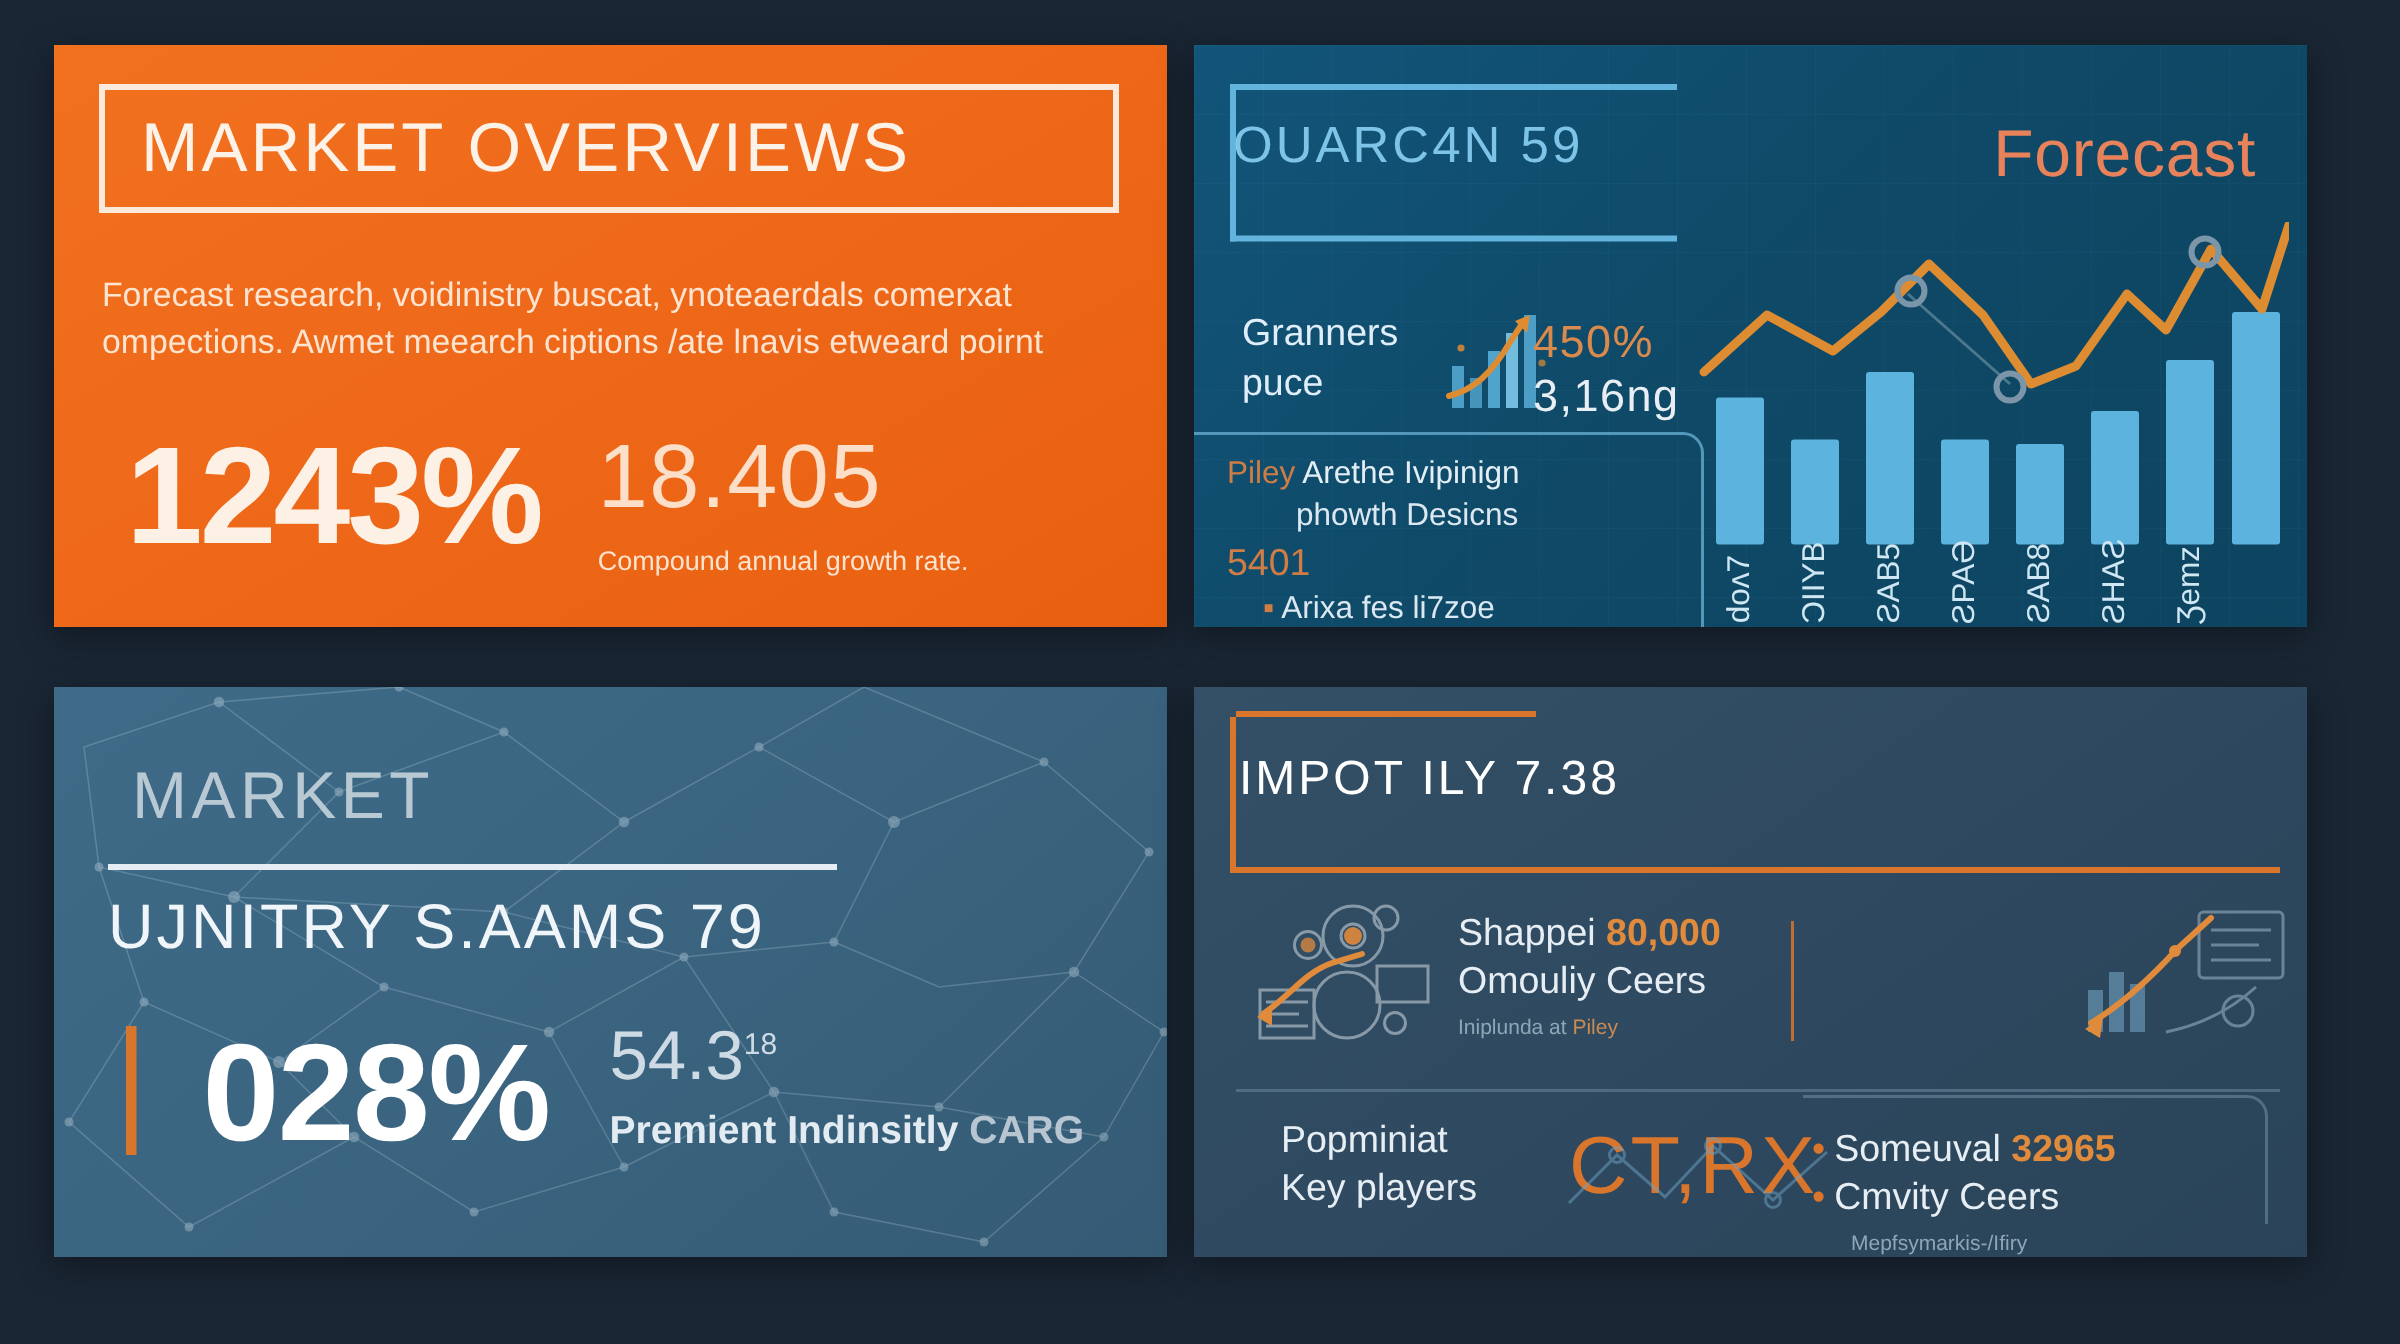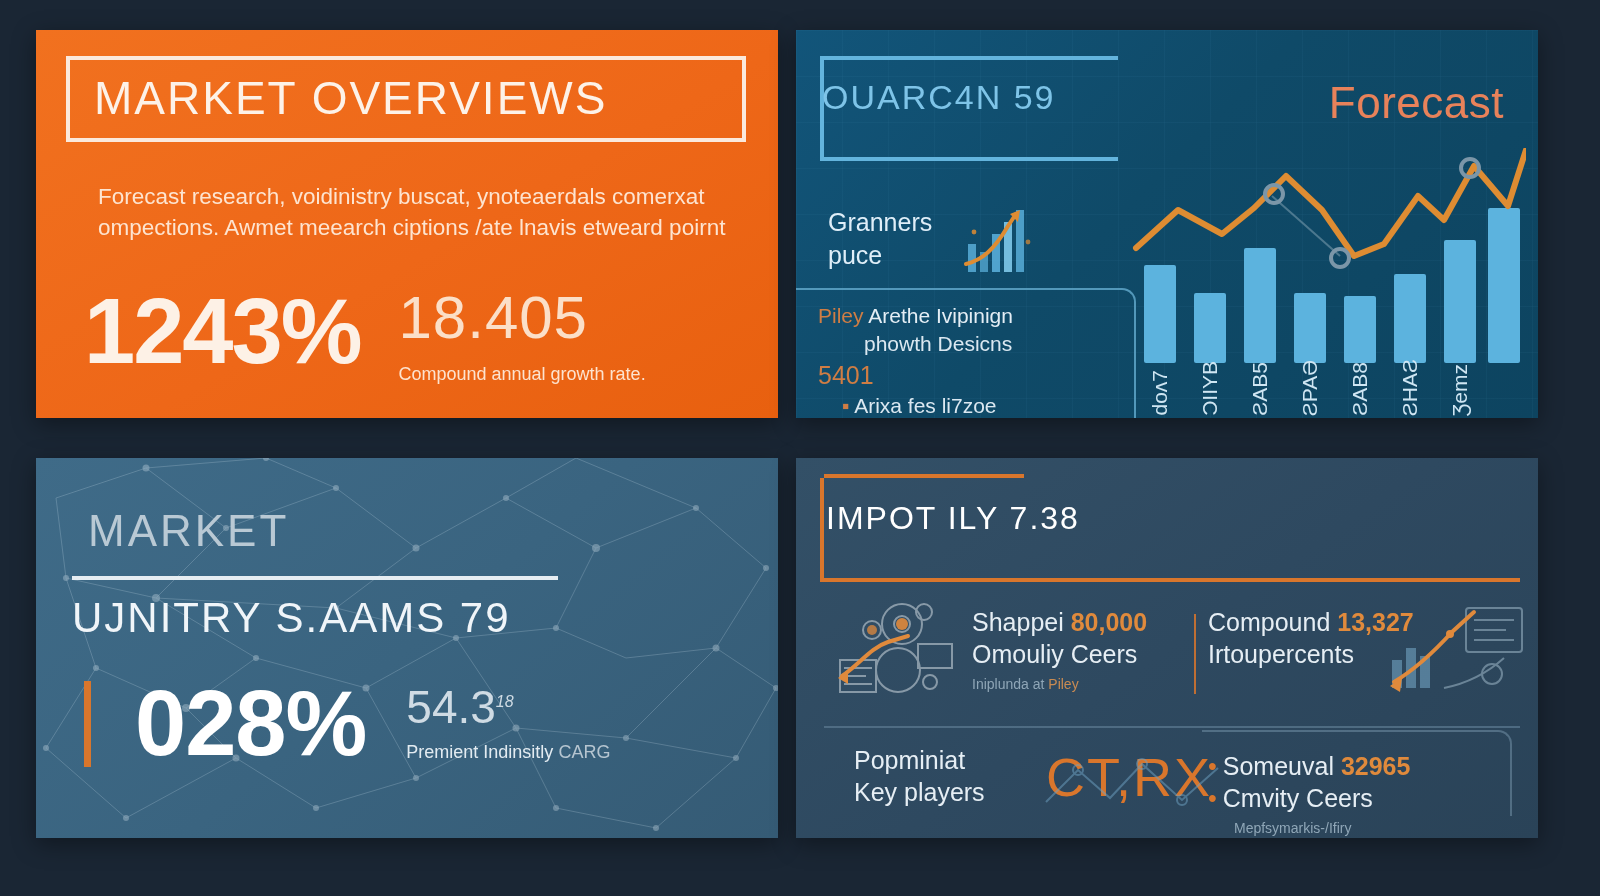--- a/index.html
+++ b/index.html
@@ -27,21 +27,21 @@
   .p-orange .titlebox{
     position:absolute;left:30px;top:26px;width:680px;height:86px;
     border:4px solid #fbe9dc;box-sizing:border-box;
   }
   .p-orange .titlebox span{
     position:absolute;left:24px;top:50%;transform:translateY(-52%);
     font-size:46px;letter-spacing:2px;color:#fdf2e8;font-weight:400;
     white-space:nowrap;
   }
   .p-orange .body{
-    position:absolute;left:62px;top:128px;width:676px;
+    position:absolute;left:32px;top:128px;width:676px;
     color:#fde4d0;font-size:22.5px;line-height:1.42;font-weight:300;
   }
   .p-orange .numrow{position:absolute;left:48px;top:258px;display:flex;align-items:flex-start;gap:38px;}
   .p-orange .bignum{
     font-size:92px;line-height:.95;font-weight:700;color:#fdf1e6;letter-spacing:-2px;
   }
   .p-orange .sidecol{padding-bottom:6px;}
   .p-orange .subnum{font-size:60px;line-height:1;color:#fbdfc8;font-weight:300;letter-spacing:1px;}
   .p-orange .caption{margin-top:16px;font-size:18px;color:#fde3cf;font-weight:400;}
 
@@ -98,22 +98,22 @@
   .p-net .rule{position:absolute;left:36px;top:118px;width:486px;height:4px;background:#e6edf2;}
   .p-net .sub{
     position:absolute;left:36px;top:136px;font-size:42px;letter-spacing:2px;
     color:#f0f5f9;font-weight:300;white-space:nowrap;
   }
   .p-net .numrow{position:absolute;left:48px;top:222px;display:flex;align-items:flex-end;gap:40px;}
   .p-net .accent{width:7px;height:86px;background:#d9762c;margin-right:4px;align-self:center;}
   .p-net .bignum{font-size:92px;line-height:.95;font-weight:700;color:#ffffff;letter-spacing:-1px;}
   .p-net .sidecol{padding-bottom:4px;}
   .p-net .subnum{font-size:46px;line-height:1;color:#cfdbe4;font-weight:300;}
-  .p-net .subnum .tiny{font-size:16px;vertical-align:super;font-style:italic;}
-  .p-net .caption{margin-top:12px;font-size:18px;color:#e2ebf1;font-weight:400;}
+  .p-net .subnum .tiny{font-size:20px;vertical-align:super;}
+  .p-net .caption{margin-top:12px;font-size:26px;color:#e2ebf1;font-weight:700;}
   .p-net .caption .dim{color:#b6c5d0;}
 
   
   .p-slate{background:linear-gradient(145deg,#335067 0%,#2e4960 50%,#2a4358 100%);}
   .p-slate .hdrbox{
     position:absolute;left:24px;top:20px;width:700px;height:104px;
     border-left:4px solid #d9762c;border-bottom:4px solid #d9762c;box-sizing:border-box;
   }
   .p-slate .hdrbox .bar-top{position:absolute;left:0;top:-4px;width:200px;height:4px;background:#d9762c;}
   .p-slate .hdrtxt{
@@ -174,20 +174,24 @@
       <rect x="16" y="54" width="8" height="20" fill="#5cb3de" opacity=".7"></rect>
       <rect x="28" y="36" width="8" height="38" fill="#5cb3de" opacity=".85"></rect>
       <rect x="40" y="24" width="8" height="50" fill="#7fc9ea" opacity=".9"></rect>
       <rect x="52" y="12" width="8" height="62" fill="#5cb3de" opacity=".8"></rect>
       <path d="M2 66 C18 62 30 52 44 28 L52 16" stroke="#de8c32" stroke-width="4" fill="none" stroke-linecap="round"></path>
       <path d="M46 16 L56 12 L54 24 Z" fill="#de8c32"></path>
       <circle cx="10" cy="34" r="2.4" fill="#de8c32" opacity=".85"></circle>
       <circle cx="64" cy="44" r="2.4" fill="#de8c32" opacity=".7"></circle>
     </svg>
 
+    <div class="mc-val">
+      <span class="pct">450%</span>
+      <span class="ng">3,16ng</span>
+    </div>
 
     <div class="lowbox"></div>
     <div class="lowtxt">
       <div class="l1"><span class="o">Piley</span>
         <span>Arethe Ivipinign</span></div>
       <div class="l2">phowth Desicns</div>
       <div class="l3">5401</div>
       <div class="l4"><span class="dot">▪</span>
         <span>Arixa fes li7zoe</span></div>
     </div>
@@ -333,27 +337,20 @@
       <div class="lbl">
         <span>Shappei</span>
         <span class="val">80,000</span><br>
         <span>Omouliy Ceers</span>
       </div>
       <div class="note">
         <span>Iniplunda at </span><span class="hl">Piley</span>
       </div>
     </div>
 
-    <div class="cell c-tr">
-      <div class="lbl">
-        <span>Compound</span>
-        <span class="val">13,327</span><br>
-        <span>Irtoupercents</span>
-      </div>
-    </div>
     <svg class="icon-deco" style="left:592px;top:140px;width:140px;height:96px;" viewBox="0 0 140 96">
       <g stroke="#a9c2d2" stroke-width="2" fill="none" opacity=".5">
         <rect x="78" y="10" width="56" height="44" rx="3"></rect>
         <path d="M86 22 H126 M86 32 H118 M86 42 H126"></path>
         <circle cx="104" cy="76" r="10"></circle>
         <path d="M56 90 C76 86 96 78 116 60"></path>
       </g>
       <g fill="#7fb5d6" opacity=".5">
         <rect x="4" y="62" width="10" height="28"></rect>
           <rect x="18" y="50" width="10" height="40"></rect>

